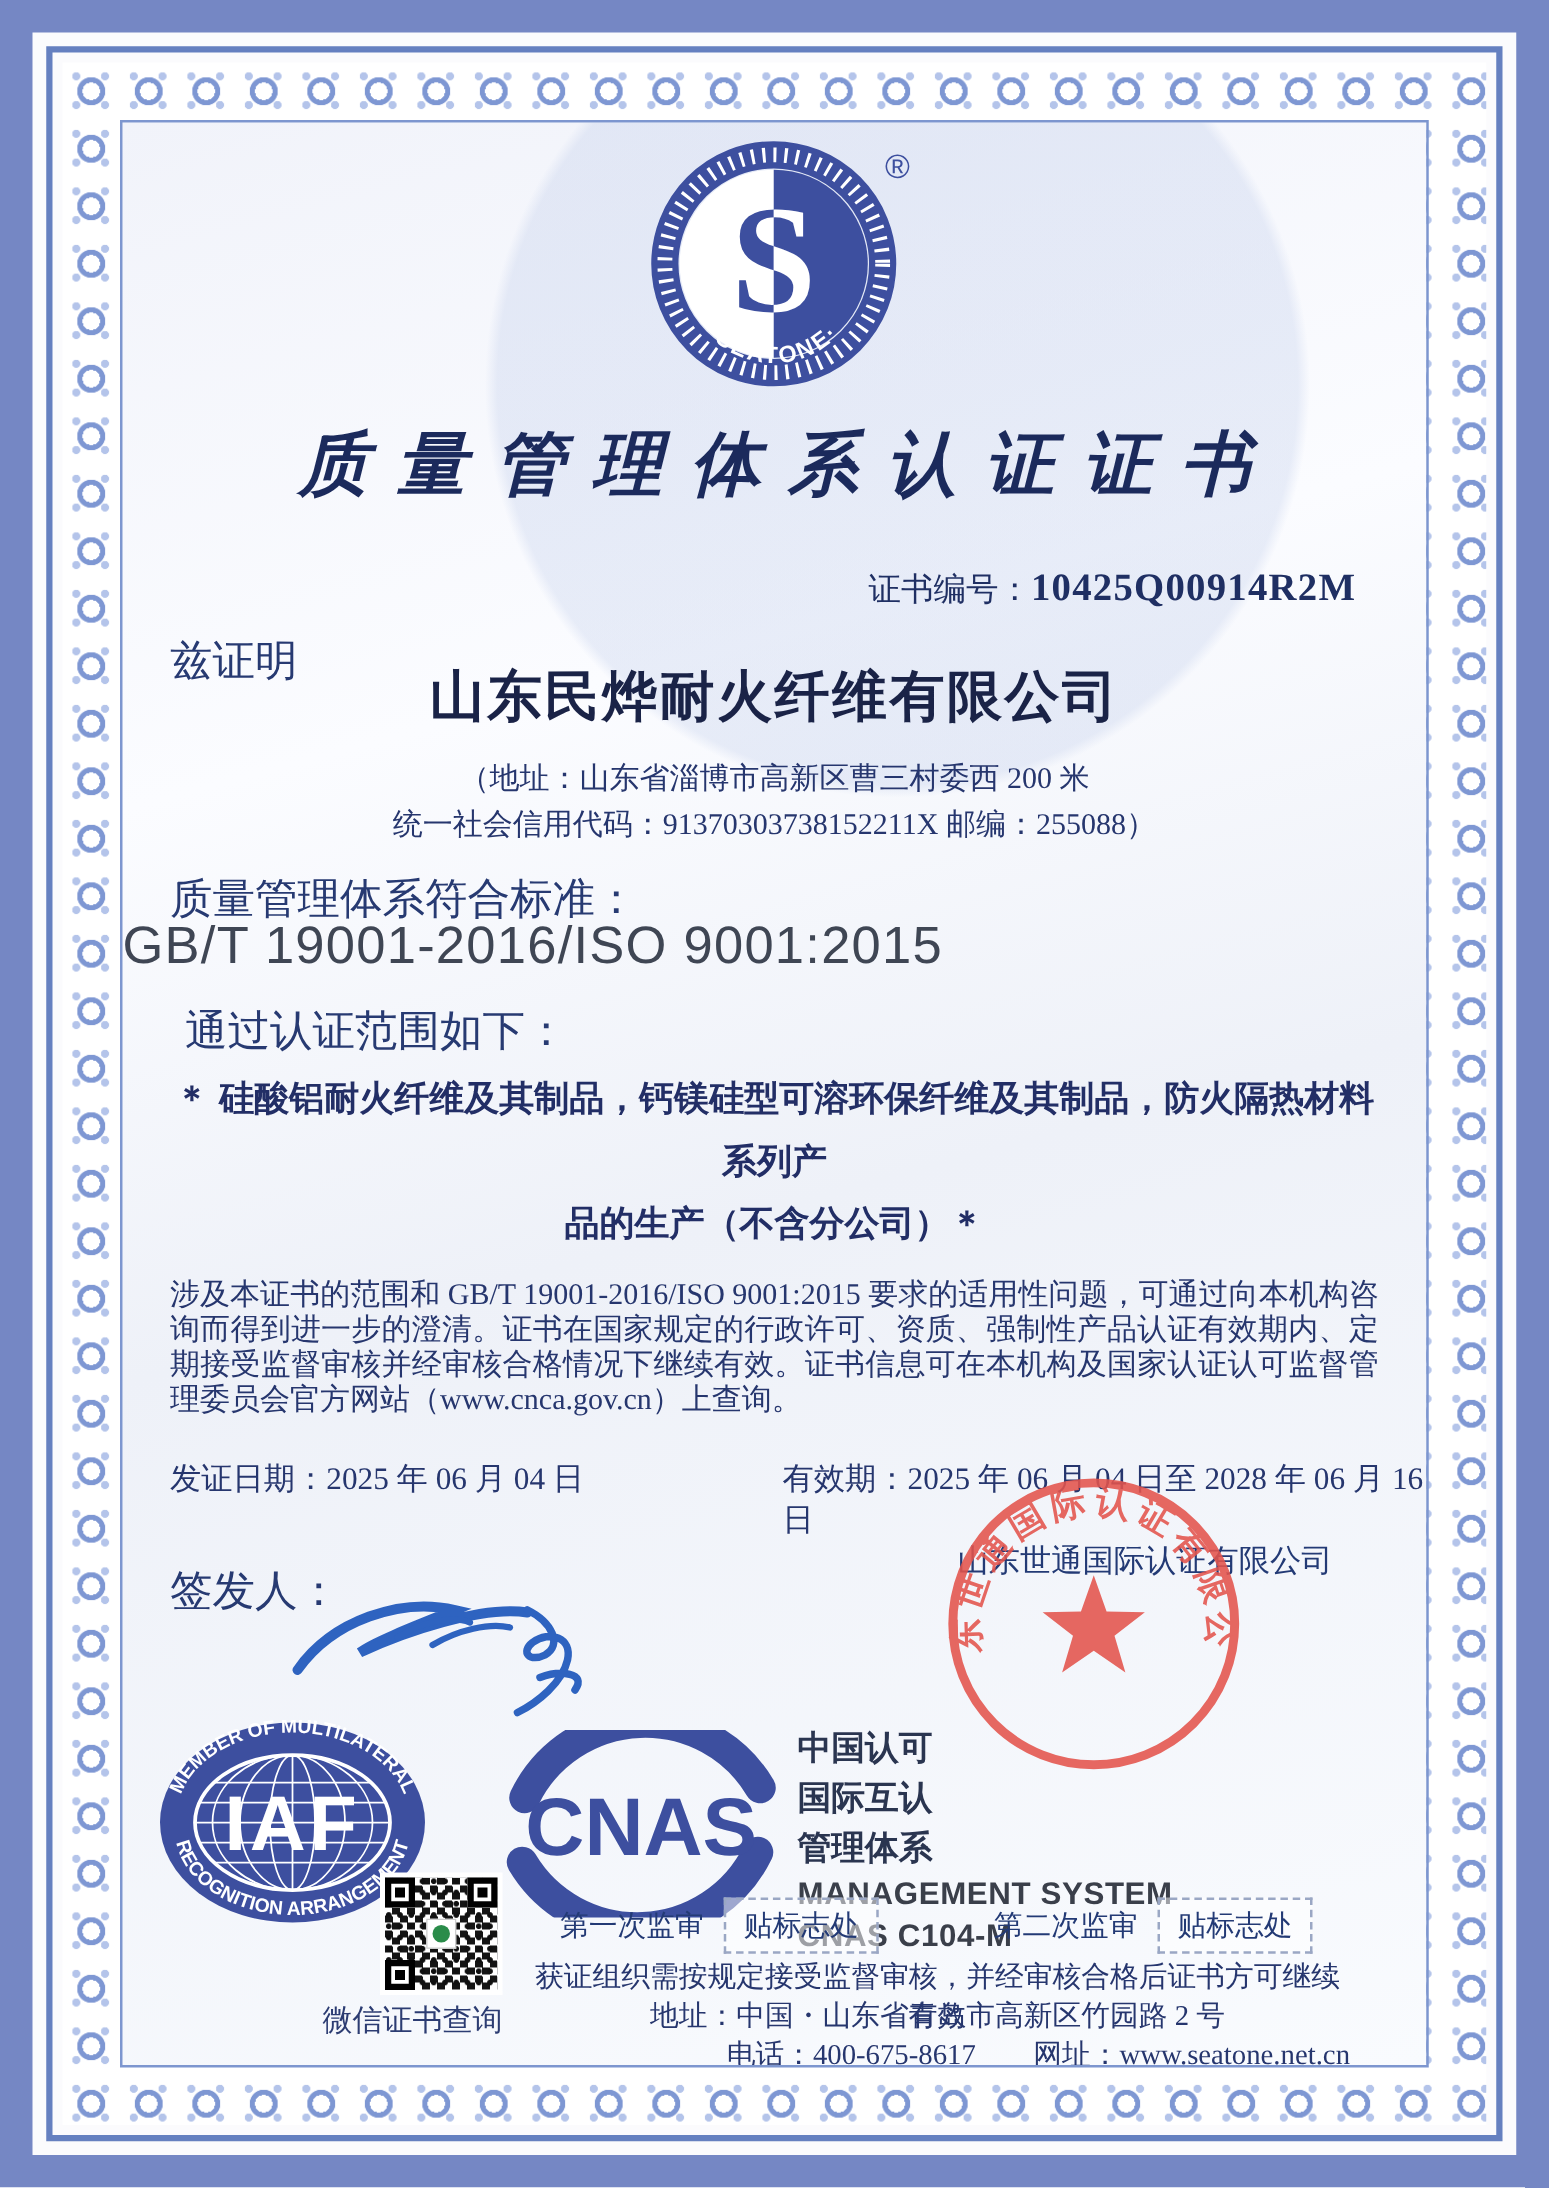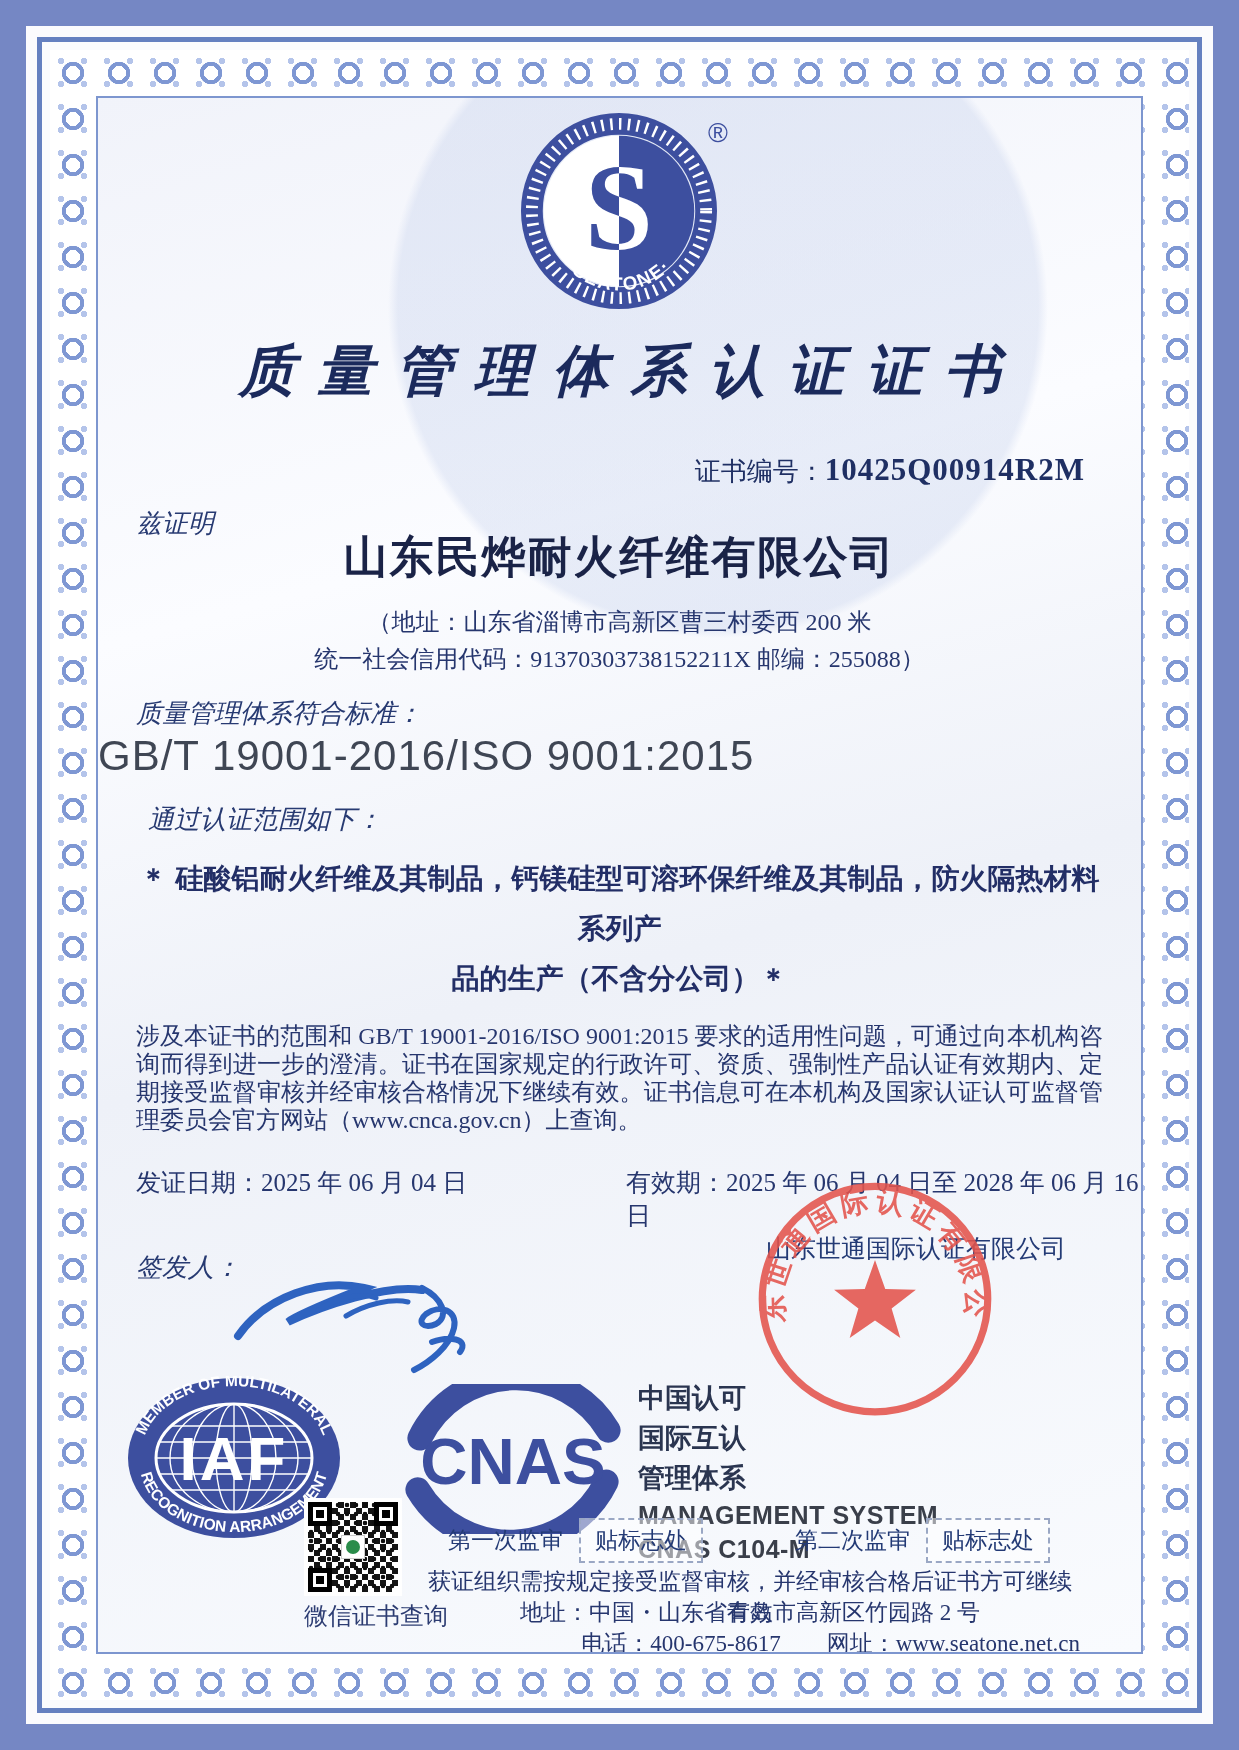--- a/index.html
+++ b/index.html
@@ -27,21 +27,21 @@
     overflow:hidden;
     color:#26366e;
   }
   .abs{position:absolute;}
 
   
   .title{top:236px;left:0;width:100%;text-align:center;font-size:56px;font-weight:bold;color:#1b2a5c;font-style:italic;}
   .title span{letter-spacing:.4em;margin-right:-.4em;}
   .certno{top:354px;right:56px;text-align:right;font-size:26px;color:#1f2f63;}
   .certno b{font-size:31px;letter-spacing:1px;}
-  .lbl{font-size:26px;color:#273a72;font-style:italic;}
+  .lbl{font-size:34px;color:#273a72;}
   .certify{top:408px;left:38px;}
   .company{top:430px;left:0;width:100%;text-align:center;font-size:44px;font-weight:bold;color:#1a2347;font-family:"Liberation Sans",sans-serif;letter-spacing:2px;}
   .addr1{top:508px;left:0;width:100%;text-align:center;font-size:24px;color:#26366e;}
   .addr2{top:545px;left:0;width:100%;text-align:center;font-size:24px;color:#26366e;}
   .stdlbl{top:598px;left:38px;}
   .standard{top:634px;left:0;width:100%;text-align:left;font-size:42px;color:#3f4654;font-family:"Liberation Sans",sans-serif;letter-spacing:1px;}
   .scopelbl{top:704px;left:50px;}
   .scope{top:756px;left:40px;width:963px;text-align:center;font-size:28px;line-height:50px;font-weight:bold;color:#222e66;font-family:"Liberation Sans",sans-serif;}
   .notice{top:924px;left:38px;width:967px;font-size:24px;line-height:28px;text-align:justify;color:#26366e;}
   .daterow-issue{top:1068px;left:38px;font-size:25px;color:#26366e;}
@@ -57,21 +57,21 @@
   
   .qr{top:1404px;left:210px;width:90px;height:90px;background:
       radial-gradient(circle at 3px 3px,#101010 2px,rgba(0,0,0,0) 2.6px),
       conic-gradient(#141414 25%,#fff 0 50%,#141414 0 75%,#fff 0);
       background-size:9px 9px,12px 12px;outline:4px solid #fff;}
   .qr .fnd{position:absolute;width:24px;height:24px;border:5px solid #000;background:#fff;}
   .qr .fnd::after{content:"";position:absolute;left:3px;top:3px;width:8px;height:8px;background:#000;}
   .qr .tl{left:0;top:0;} .qr .tr{right:0;top:0;} .qr .bl{left:0;bottom:0;}
   .qr .logo{position:absolute;left:33px;top:33px;width:24px;height:24px;background:#fff;border:1px solid #ccc;}
   .qr .logo::after{content:"";position:absolute;left:4px;top:4px;width:14px;height:14px;border-radius:50%;background:#2a8c4a;}
-  .qrcap{top:1502px;left:160px;width:190px;text-align:right;font-size:24px;color:#2c3c72;}
+  .qrcap{top:1502px;left:160px;width:190px;text-align:left;font-size:24px;color:#2c3c72;}
 
   
   .auditrow{top:1420px;left:350px;display:flex;align-items:center;gap:16px;font-size:23px;color:#233a75;}
   .auditrow .sp{width:60px;}
   .sticker{border:2px dashed #9aa7c4;padding:5px 14px;font-size:23px;color:#233a75;background:rgba(255,255,255,.5);}
   .foot{left:322px;width:660px;text-align:center;font-size:23px;color:#26366e;}
   .f1{top:1468px;} .f2{top:1499px;} .f3{top:1530px;text-align:right;}
   .f3 .gap{display:inline-block;width:46px;}
 
   

